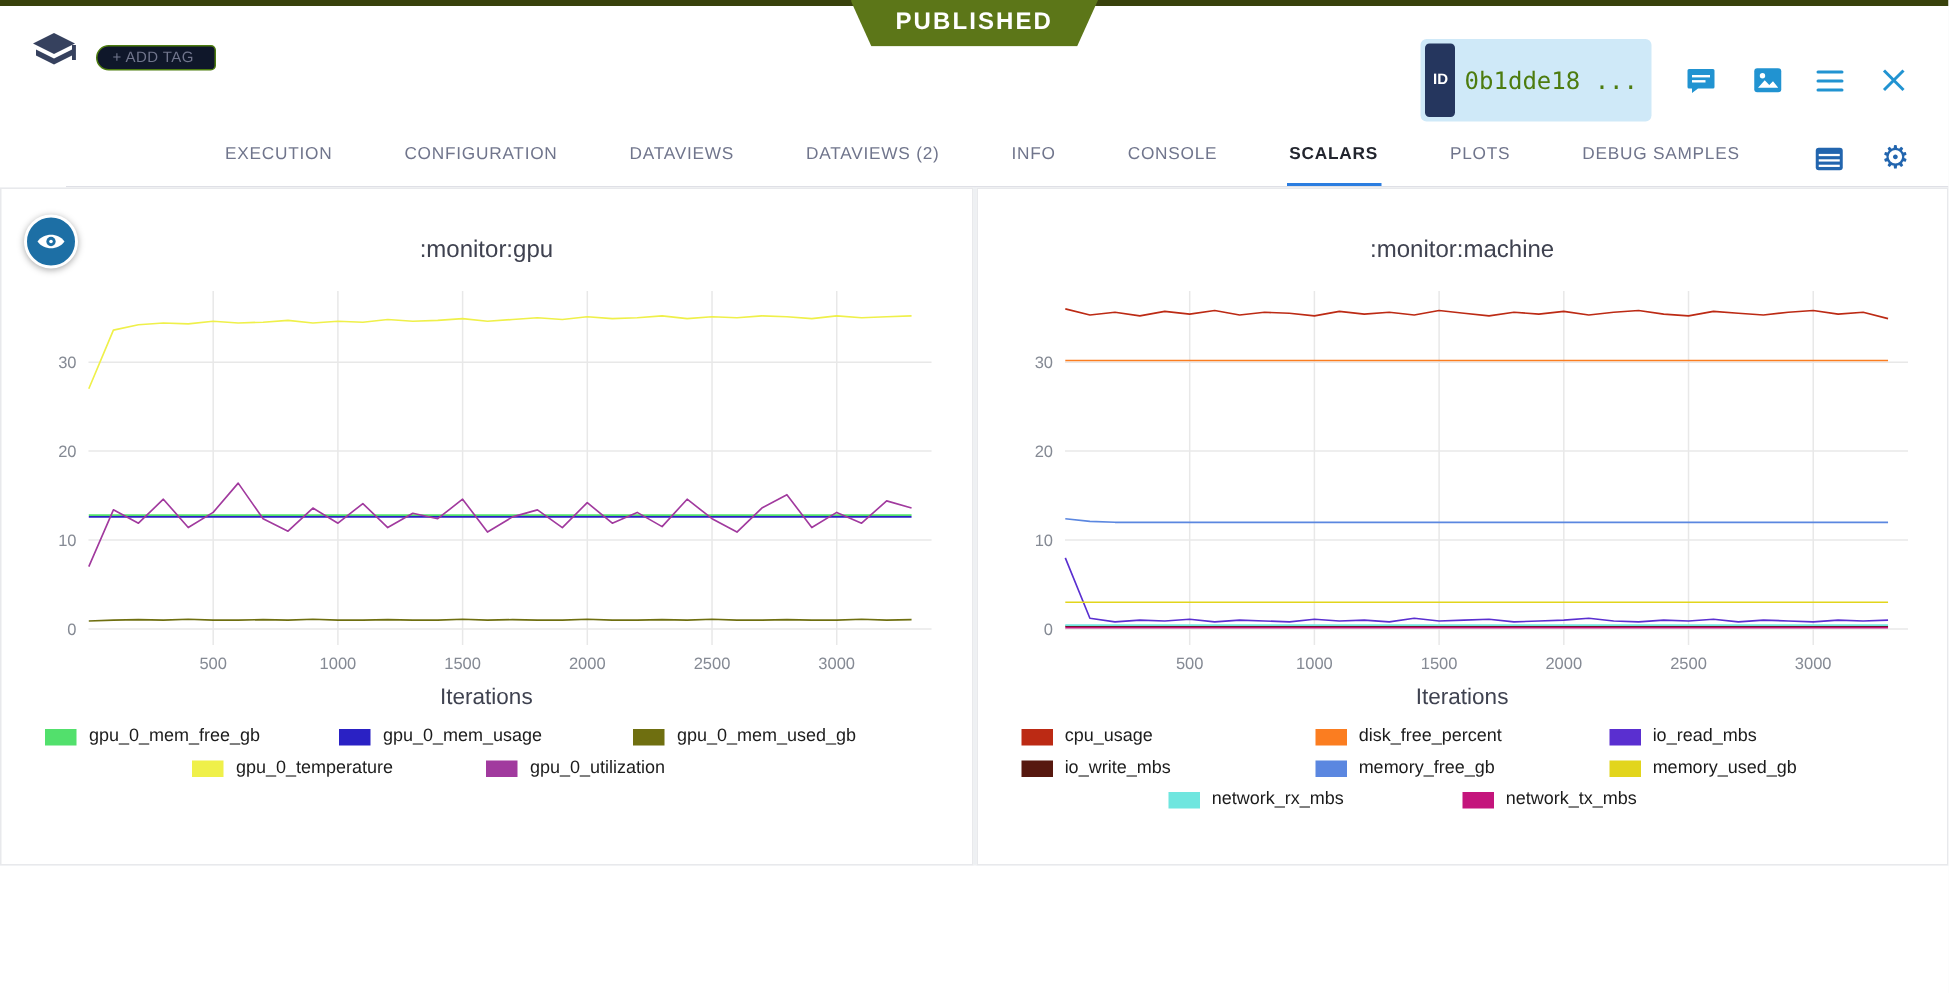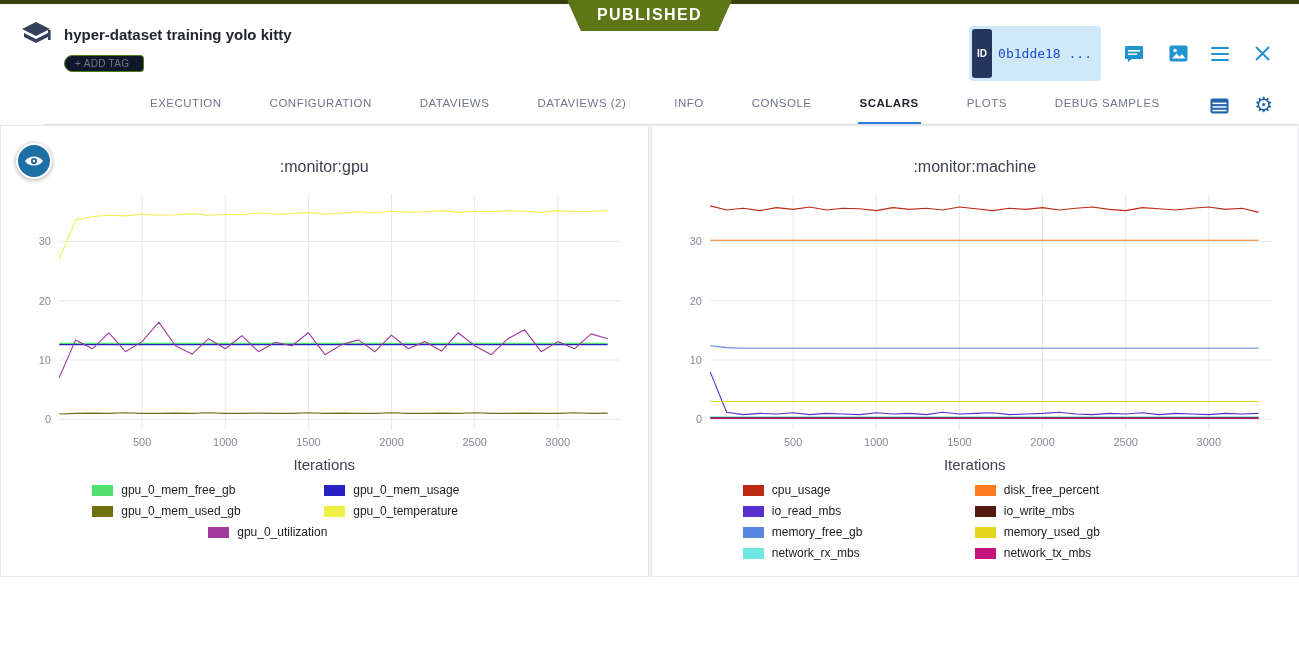--- a/index.html
+++ b/index.html
@@ -21,21 +21,21 @@
   .exp-title { font-size:15px; font-weight:bold; color:#23262f; padding-top:8px; }
   .add-tag { margin-top:12px; align-self:flex-start; font-size:10px; color:#70758c;
     border:1px solid #4d7c0f; border-radius:10px 4px 4px 10px; padding:2px 14px 2px 10px;
     letter-spacing:.3px; cursor:pointer; background:#0f172a; }
   .hspacer { flex:1; }
   .header-right { display:flex; align-items:center; gap:22px; padding-top:8px; }
   .id-pill { display:flex; align-items:center; gap:6px; background:#cfe9f8;
     border-radius:4px; padding:3px 9px 3px 3px; cursor:pointer; }
   .id-chip { background:#25365e; color:#fff; font-size:10px; font-weight:bold;
     padding:19px 5px; border-radius:3px; }
-  .id-value { font-family:"DejaVu Sans Mono", monospace; font-size:13px; color:#1d4ed8; }
+  .id-value { font-family:"DejaVu Sans Mono", monospace; font-size:16px; color:#4d7c0f; }
   .hicon { width:22px; height:20px; display:flex; align-items:center; justify-content:center; cursor:pointer; }
   .burger { display:flex; flex-direction:column; gap:4px; cursor:pointer; }
   .burger i { display:block; width:18px; height:2px; background:#2193d1; border-radius:1px; }
 
   
   .tabbar { display:flex; align-items:flex-end; padding:6px 26px 0 104px;
     border-bottom:1px solid #dfe0e6; position:relative;margin-left:44px; }
   .tabs { display:flex; gap:44px; }
   .tab { font-size:11.5px; letter-spacing:.5px; color:#70758c; padding:10px 2px 13px;
     cursor:pointer; border-bottom:2px solid transparent; white-space:nowrap; }
@@ -49,21 +49,21 @@
   .eye-btn { position:absolute; left:16px; top:18px; width:36px; height:36px; border-radius:50%;
     background:#1d6fa5; border:2px solid #fff; box-shadow:0 1px 5px rgba(0,0,0,.35);
     display:flex; align-items:center; justify-content:center; cursor:pointer; z-index:3; }
   .card { background:#fff; border:1px solid #e8e9ec; flex:1 1 0; display:flex;
     flex-direction:column; overflow:hidden; }
   .chart-title { text-align:center; font-size:16px; color:#3f4250; margin-top:32px; }
   .plot { height:268px; margin:10px 16px 0 16px; }
   .xlabel { text-align:center; font-size:15px; color:#3f4250; margin-top:2px; }
   .legend { display:flex; flex-wrap:wrap; justify-content:center; margin:10px 20px 0;
     row-gap:7px; }
-  .legend-item { display:flex; align-items:center; width:232px; cursor:pointer; }
+  .legend-item { display:flex; align-items:flex-end; width:196px; cursor:pointer; }
   .legend-swatch { width:21px; height:11px; margin-right:8px; flex:0 0 auto; }
   .legend-label { font-size:12px; color:#1c1c1c; }
 
   footer { flex:1; background:#fff; }
 </style>
 </head>
 <body>
 
 <div class="banner-strip">
   <div class="ribbon">
@@ -71,21 +71,20 @@
   </div>
 </div>
 
 <header>
   <svg class="logo" viewBox="0 0 32 30">
     <polygon points="16,2 30,9 16,16 2,9" fill="#36415e"></polygon>
     <polygon points="4,13 16,19 28,13 28,17 16,23 4,17" fill="#36415e"></polygon>
     <rect x="28" y="10" width="2.6" height="10" fill="#36415e"></rect>
   </svg>
   <div class="title-block">
-    <div class="exp-title">hyper-dataset training yolo kitty</div>
     <div class="add-tag">+ ADD TAG</div>
   </div>
   <div class="hspacer"></div>
   <div class="header-right">
     <div class="id-pill">
       <span class="id-chip">ID</span>
       <span class="id-value">0b1dde18 ...</span>
     </div>
     <span class="hicon">
       <svg width="20" height="18" viewBox="0 0 20 18">

